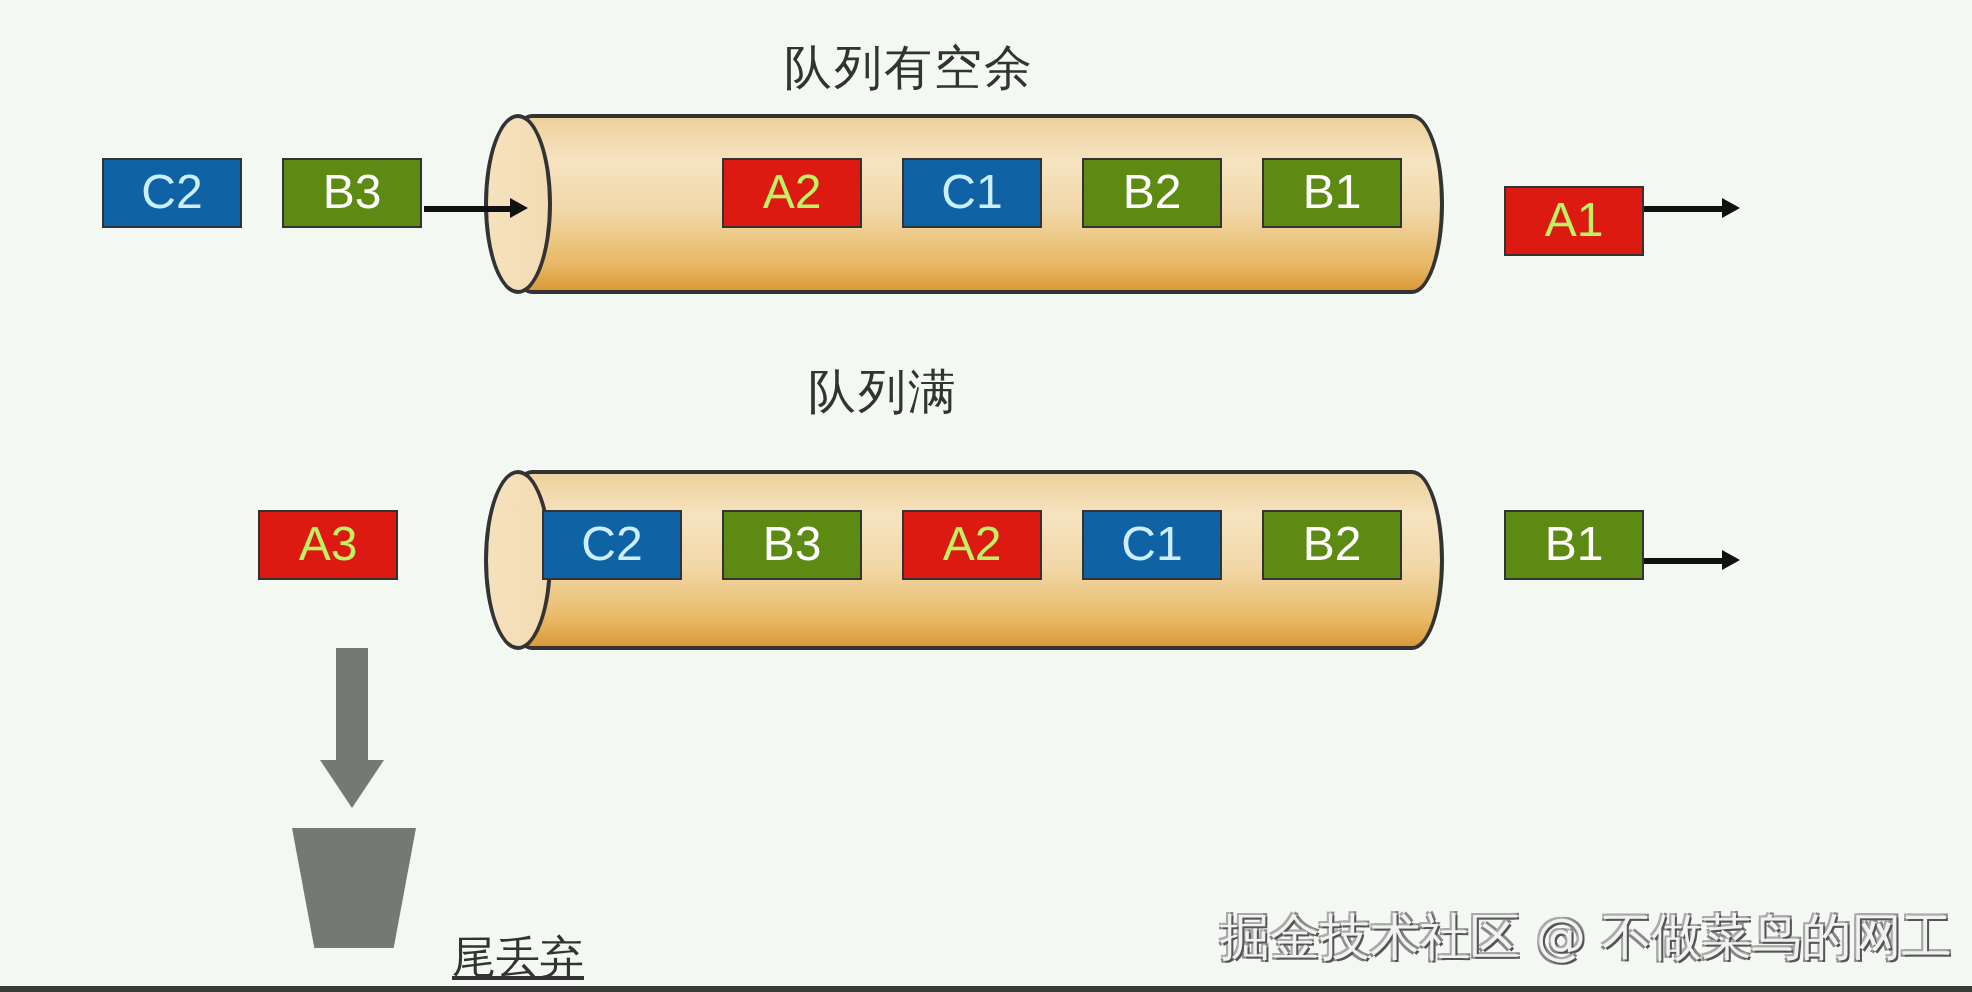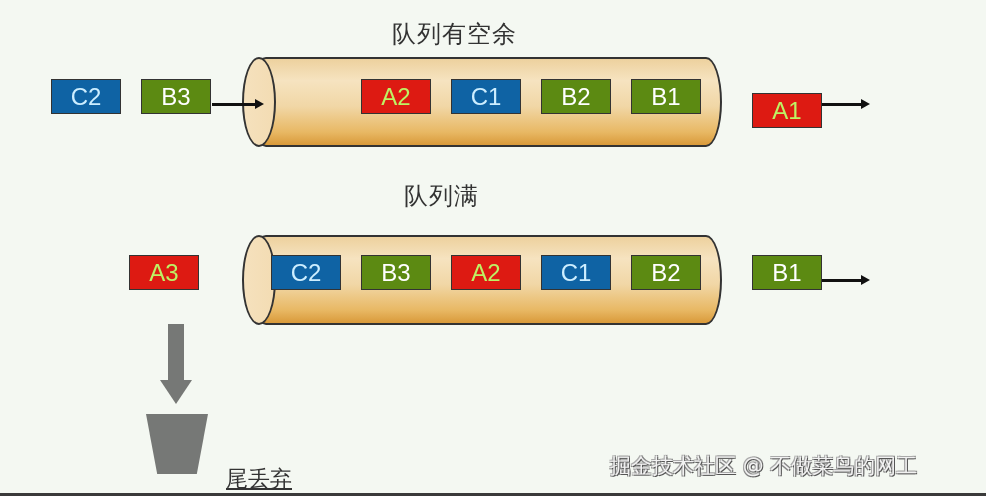--- a/index.html
+++ b/index.html
@@ -21,21 +21,21 @@
          background:linear-gradient(to right, #f5e1bd, #f3dcb3); box-sizing:border-box; }
   .arrow { position:absolute; height:3px; background:#111; }
   .arrow::after { content:""; position:absolute; right:-6px; top:-4px; border-left:9px solid #111;
                   border-top:5px solid transparent; border-bottom:5px solid transparent; }
   .down-shaft { position:absolute; background:#767876; }
   .down-head { position:absolute; width:0; height:0; border-left:16px solid transparent;
                border-right:16px solid transparent; border-top:24px solid #767876; }
   .bin { position:absolute; width:62px; height:60px; background:#767876;
          clip-path:polygon(0 0, 100% 0, 82% 100%, 18% 100%); }
   .caption { position:absolute; font-size:22px; color:#333; font-family:"DejaVu Sans", sans-serif; }
-  .watermark { position:absolute; font-size:21px; color:#f2f2f2; font-family:"DejaVu Sans", sans-serif;
+  .watermark { position:absolute; font-size:25px; color:#f2f2f2; font-family:"DejaVu Sans", sans-serif;
                text-shadow: 1px 1px 0 #555, -1px -1px 0 #aaa, 1px -1px 0 #888, -1px 1px 0 #888; }
 </style>
 </head>
 <body>
 
 <div class="title" style="left:392px;top:18px;">队列有空余</div>
 
 <div class="box blue" style="left:51px;top:79px;">C2</div>
 <div class="box green" style="left:141px;top:79px;">B3</div>
 <div class="arrow" style="left:212px;top:103px;width:46px;"></div>

